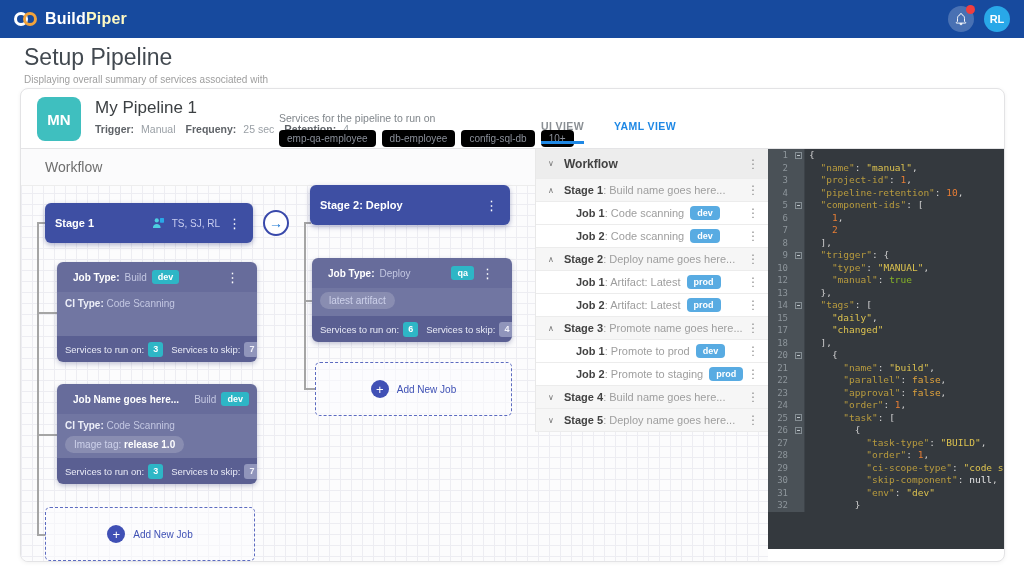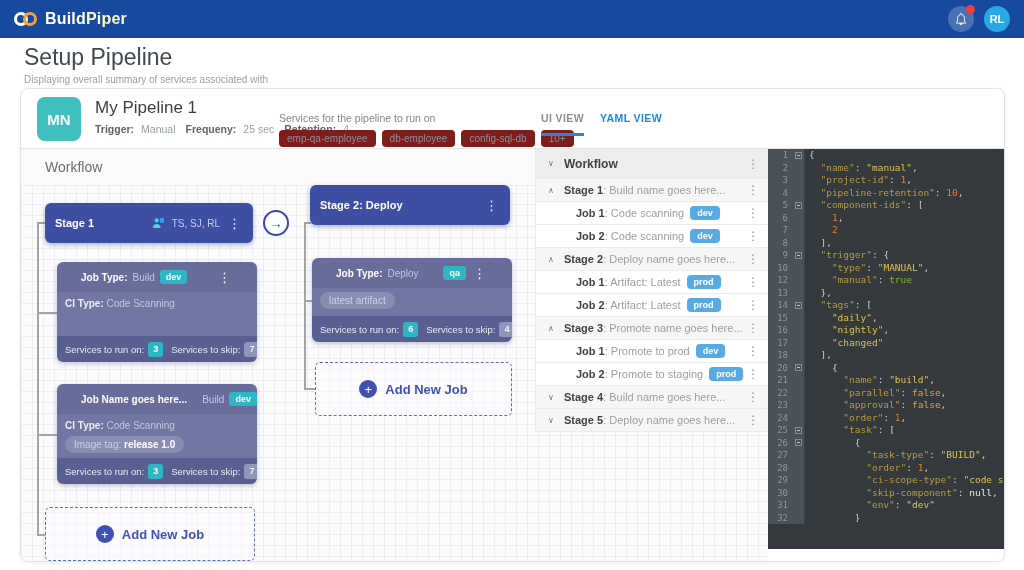--- a/index.html
+++ b/index.html
@@ -40,23 +40,23 @@
     border-radius:8px; background:#3fbfbf; color:#fff; font-weight:bold; font-size:15px;
     display:flex; align-items:center; justify-content:center; }
   .pipe-block { position:absolute; left:74px; top:9px; }
   .pipe-name { font-size:17px; color:#3c4043; font-weight:500; }
   .pipe-meta { margin-top:5px; font-size:10.5px; display:flex; gap:10px; }
   .pipe-meta b { color:#5f6368; font-weight:bold; }
   .pipe-meta span.v { color:#9aa0a6; margin-left:7px; }
   .svc-block { position:absolute; left:258px; top:23px; }
   .svc-label { font-size:10.5px; color:#80868b; }
   .svc-chips { display:flex; gap:6px; margin-top:6px; }
-  .chip { background:#7f1d1d; color:#8a8f99; font-size:10px; padding:3px 8px;
+  .chip { background:#000000; color:#8a8f99; font-size:10px; padding:3px 8px;
     border-radius:4px; white-space:nowrap; }
-  .tabs { position:absolute; left:520px; bottom:12px; display:flex; gap:16px; }
+  .tabs { position:absolute; left:520px; bottom:4px; display:flex; gap:30px; }
   .tab { font-size:10.5px; font-weight:bold; letter-spacing:.4px; padding-bottom:9px;
     cursor:pointer; border-bottom:3px solid transparent; }
   .tab.active { color:#8a8f94; border-bottom-color:#1e88e5; }
   .tab.inactive { color:#1e88e5; }
 
   
   .card-body { position:absolute; left:0; top:60px; right:0; bottom:0; }
   .canvas { position:absolute; left:0; top:0; width:747px; height:413px;
     background-color:#fcfcfd;
     background-image:linear-gradient(#ededf2 1px, transparent 1px),
@@ -76,21 +76,21 @@
   .approvers { color:#c8cdf0; font-size:10px; }
   .dots { color:#fff; font-size:13px; cursor:pointer; line-height:1; padding:0 2px; }
 
   .arrow-circle { position:absolute; width:26px; height:26px; border-radius:50%;
     background:#fff; border:2px solid #3949ab; color:#1976d2; font-size:14px;
     display:flex; align-items:center; justify-content:center; cursor:pointer; }
 
   .job-card { position:absolute; width:200px; border-radius:6px; overflow:hidden;
     box-shadow:0 2px 5px rgba(60,65,120,.3); cursor:pointer; }
   .job-head { height:30px; background:#676c9b; display:flex; align-items:center;
-    gap:5px; padding:0 24px; }
+    gap:5px; padding:0 16px; }
   .job-head .lbl { color:#fff; font-size:10px; font-weight:bold; white-space:nowrap; }
   .job-head .val { color:#c3c7e2; font-size:10px; white-space:nowrap; }
   .badge-env { background:#2eb6c6; color:#fff; font-size:9px; font-weight:bold;
     border-radius:3px; padding:2px 6px; }
   .job-head .spacer { flex:1; }
   .job-body { background:#7176a2; padding:6px 8px 7px; }
   .ci-line { font-size:10px; }
   .ci-line b { color:#eceef8; font-weight:bold; }
   .ci-line span { color:#c3c7e2; }
   .pill { margin-top:5px; display:inline-block; background:rgba(255,255,255,.17);
@@ -104,21 +104,21 @@
     font-weight:bold; display:inline-flex; align-items:center; justify-content:center; padding:0 3px; }
   .cnt.run { background:#2eb6c6; }
   .cnt.skip { background:#9095bb; color:#f0f1fa; }
   .job-foot .gap { flex:1; }
 
   .add-job { position:absolute; border:1.5px dashed #5c6bc0; border-radius:5px;
     background:rgba(252,252,255,.55); display:flex; align-items:center;
     justify-content:center; gap:8px; cursor:pointer; }
   .plus-circle { width:18px; height:18px; border-radius:50%; background:#4050b5;
     color:#fff; font-size:13px; display:flex; align-items:center; justify-content:center; }
-  .add-label { color:#3f51b5; font-size:13px; font-weight:bold; }
+  .add-label { color:#3f51b5; font-size:10px; font-weight:normal; }
 
   
   .tree { position:absolute; left:514px; top:0; width:233px; background:#fff;
     border-left:1px solid #e8e8e8; }
   .tree-row { display:flex; align-items:center; height:23px; padding:0 6px 0 12px;
     border-bottom:1px solid #ececec; cursor:pointer; }
   .tree-row.hdr { height:30px; background:#ededed; }
   .tree-row.stage { background:#f6f6f6; }
   .tree-row.job { background:#fff; padding-left:40px; }
   .chev { color:#757575; font-size:8px; width:16px; }
@@ -480,25 +480,20 @@
             <span class="fold-box"></span>
           </span>
           <span class="ed-code"><span>  </span><span class="tk-k">"tags"</span><span>:</span><span> </span><span>[</span></span>
         </div>
         <div class="ed-row">
           <span class="ed-num">15</span>
           <span class="ed-fold"></span>
           <span class="ed-code"><span>    </span><span class="tk-s">"daily"</span><span>,</span></span>
         </div>
         <div class="ed-row">
-          <span class="ed-num">16</span>
-          <span class="ed-fold"></span>
-          <span class="ed-code"><span>    </span><span class="tk-s">"nightly"</span><span>,</span></span>
-        </div>
-        <div class="ed-row">
           <span class="ed-num">17</span>
           <span class="ed-fold"></span>
           <span class="ed-code"><span>    </span><span class="tk-s">"changed"</span></span>
         </div>
         <div class="ed-row">
           <span class="ed-num">18</span>
           <span class="ed-fold"></span>
           <span class="ed-code"><span>  </span><span>]</span><span>,</span></span>
         </div>
         <div class="ed-row">

